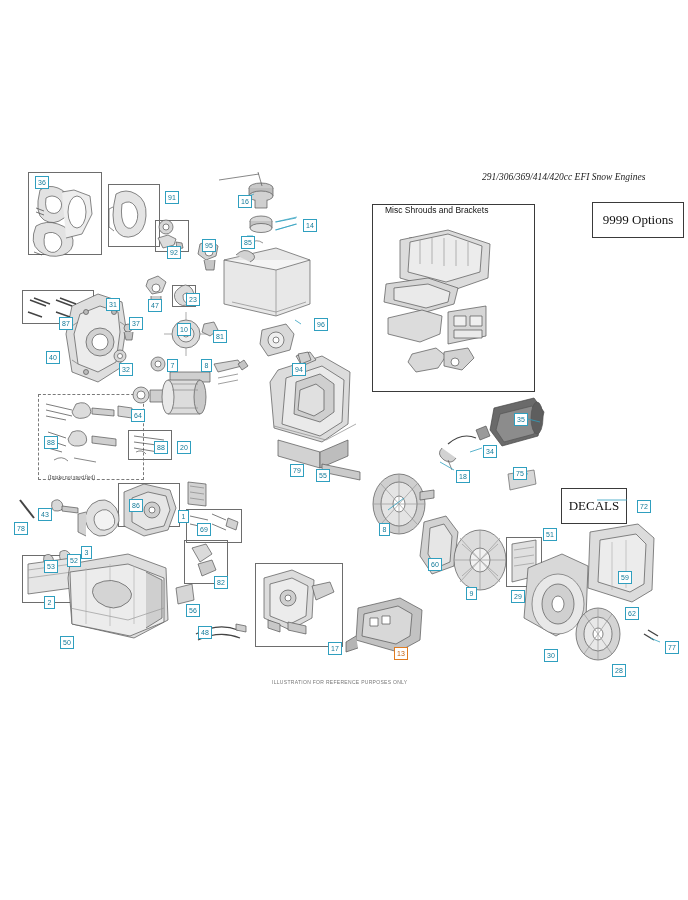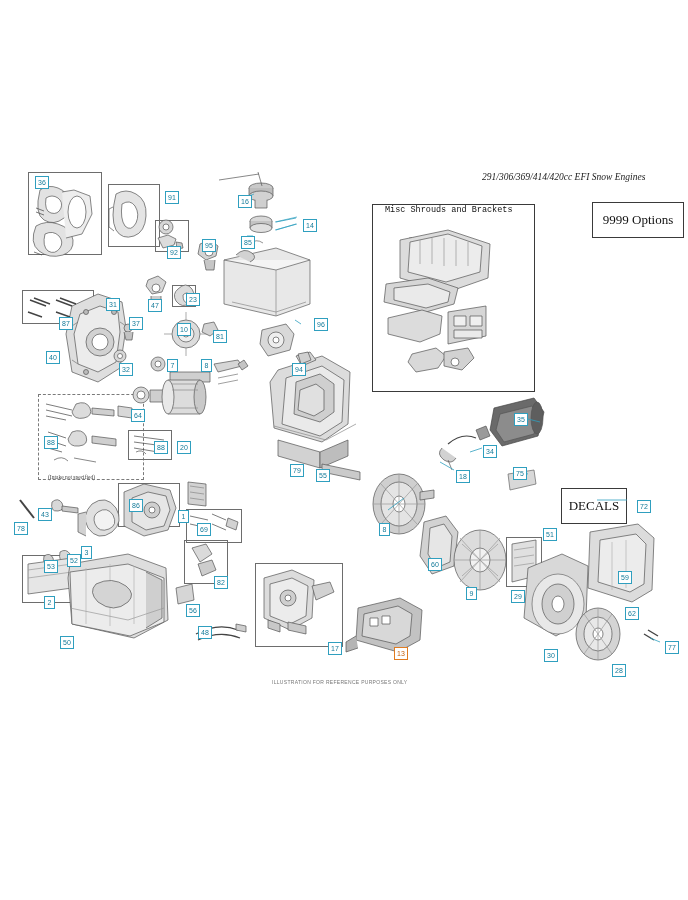--- a/index.html
+++ b/index.html
@@ -35,21 +35,21 @@
     border: 1px solid #3a3a3a;
     font-family: "Liberation Serif", serif;
     font-size: 13px;
     color: #111;
     padding: 9px 6px;
     background: #fff;
     white-space: nowrap;
   }
   .grouptitle {
     position: absolute;
-    font-family: Liberation Mono, monospace;
+    font-family: Liberation Sans, sans-serif;
     font-size: 8.5px;
     color: #111;
     background: #fff;
     padding: 0 4px;
     white-space: nowrap;
   }
   .plaintext {
     position: absolute;
     font-family: "Liberation Serif", serif;
     font-size: 7px;

